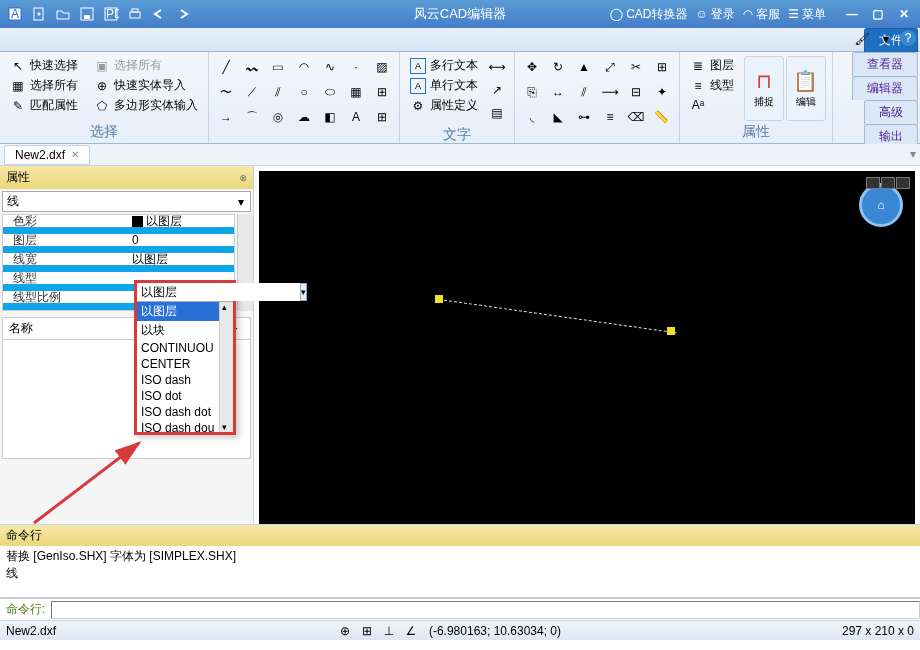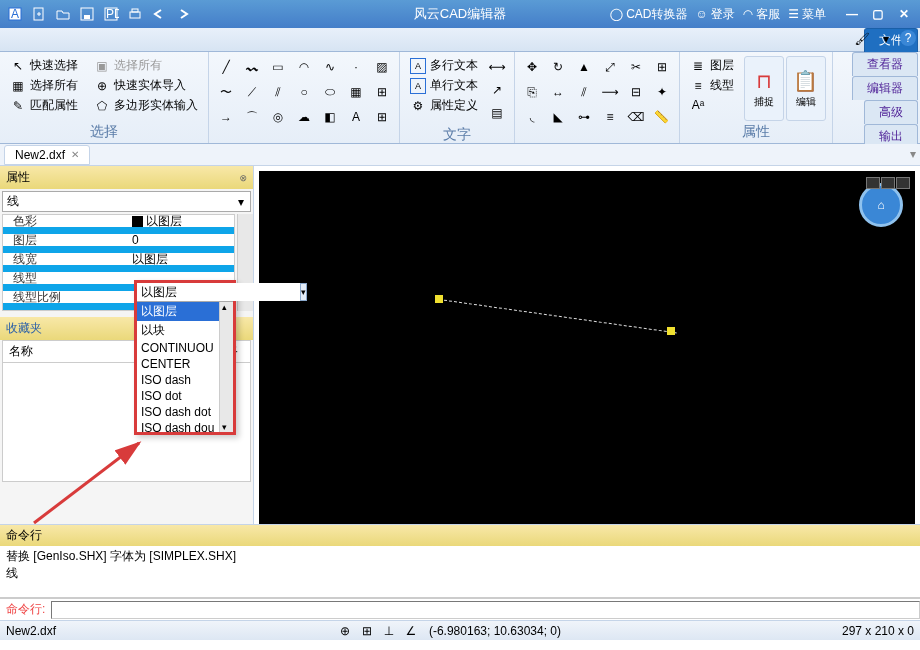--- a/index.html
+++ b/index.html
@@ -67,21 +67,21 @@
 .dd-item.sel { background: #2a6fd6; color: #fff; }
 .dd-scroll { position: absolute; right: 0; top: 0; bottom: 0; width: 14px; background: #e8e8e8; border-left: 1px solid #ccc; }
 .dd-scroll::before { content: "▴"; position: absolute; top: 0; left: 2px; font-size: 9px; }
 .dd-scroll::after { content: "▾"; position: absolute; bottom: 0; left: 2px; font-size: 9px; }
 .arrow-annot { position: absolute; top: 438px; left: 24px; z-index: 40; }
 .arrow-annot svg { width: 130px; height: 90px; }
 .cmd-panel { border-top: 1px solid #c5d4e8; }
 .cmd-header { background: linear-gradient(#f8e8a8,#ead87a); padding: 2px 6px; }
 .cmd-body { background: #fff; height: 52px; padding: 2px 6px; border-bottom: 1px solid #ccc; overflow: hidden; }
 .cmd-input-row { display: flex; align-items: center; background: #fff; border-top: 1px solid #ccc; }
-.cmd-label { padding: 2px 6px; color: #ef4444; }
+.cmd-label { padding: 2px 6px; color: #4d7c0f; }
 .cmd-input { flex: 1; border: 1px inset #ccc; height: 18px; padding: 0 4px; }
 .statusbar { height: 20px; background: linear-gradient(#f0f4fa,#dde7f3); border-top: 1px solid #c5d4e8; display: flex; align-items: center; padding: 0 6px; gap: 10px; font-size: 11px; }
 .statusbar .spacer { flex: 1; }
 .status-icons { display: flex; gap: 6px; }
 .status-icons span { cursor: pointer; width: 16px; height: 16px; display: flex; align-items: center; justify-content: center; }
 .win-icons { position: absolute; top: 177px; right: 10px; display: flex; gap: 1px; z-index: 5; }
 .win-icons div { width: 14px; height: 12px; background: #333; border: 1px solid #777; cursor: pointer; }
 </style>
 </head>
 <body>
@@ -351,21 +351,20 @@
             <div class="v"></div>
           </div>
         <div class="prop-row">
             <div class="k">线型比例</div>
             <div class="v"></div>
           </div>
       </div>
       <div class="scroll-stub"></div>
     </div>
     <div class="fav-area">
-      <div class="fav-header">收藏夹</div>
       <div style="display:flex;margin:0 2px;background:#fff;border:1px solid #ccc;border-bottom:none">
         <div style="flex:1;padding:2px 6px;border-right:1px solid #ccc">名称</div>
         <div style="width:30px;padding:2px 6px">路</div>
       </div>
       <div style="height:120px;background:#fff;border:1px solid #ccc;margin:0 2px"></div>
     </div>
   </div>
 
   <div class="canvas-wrap">
     <div class="canvas">

